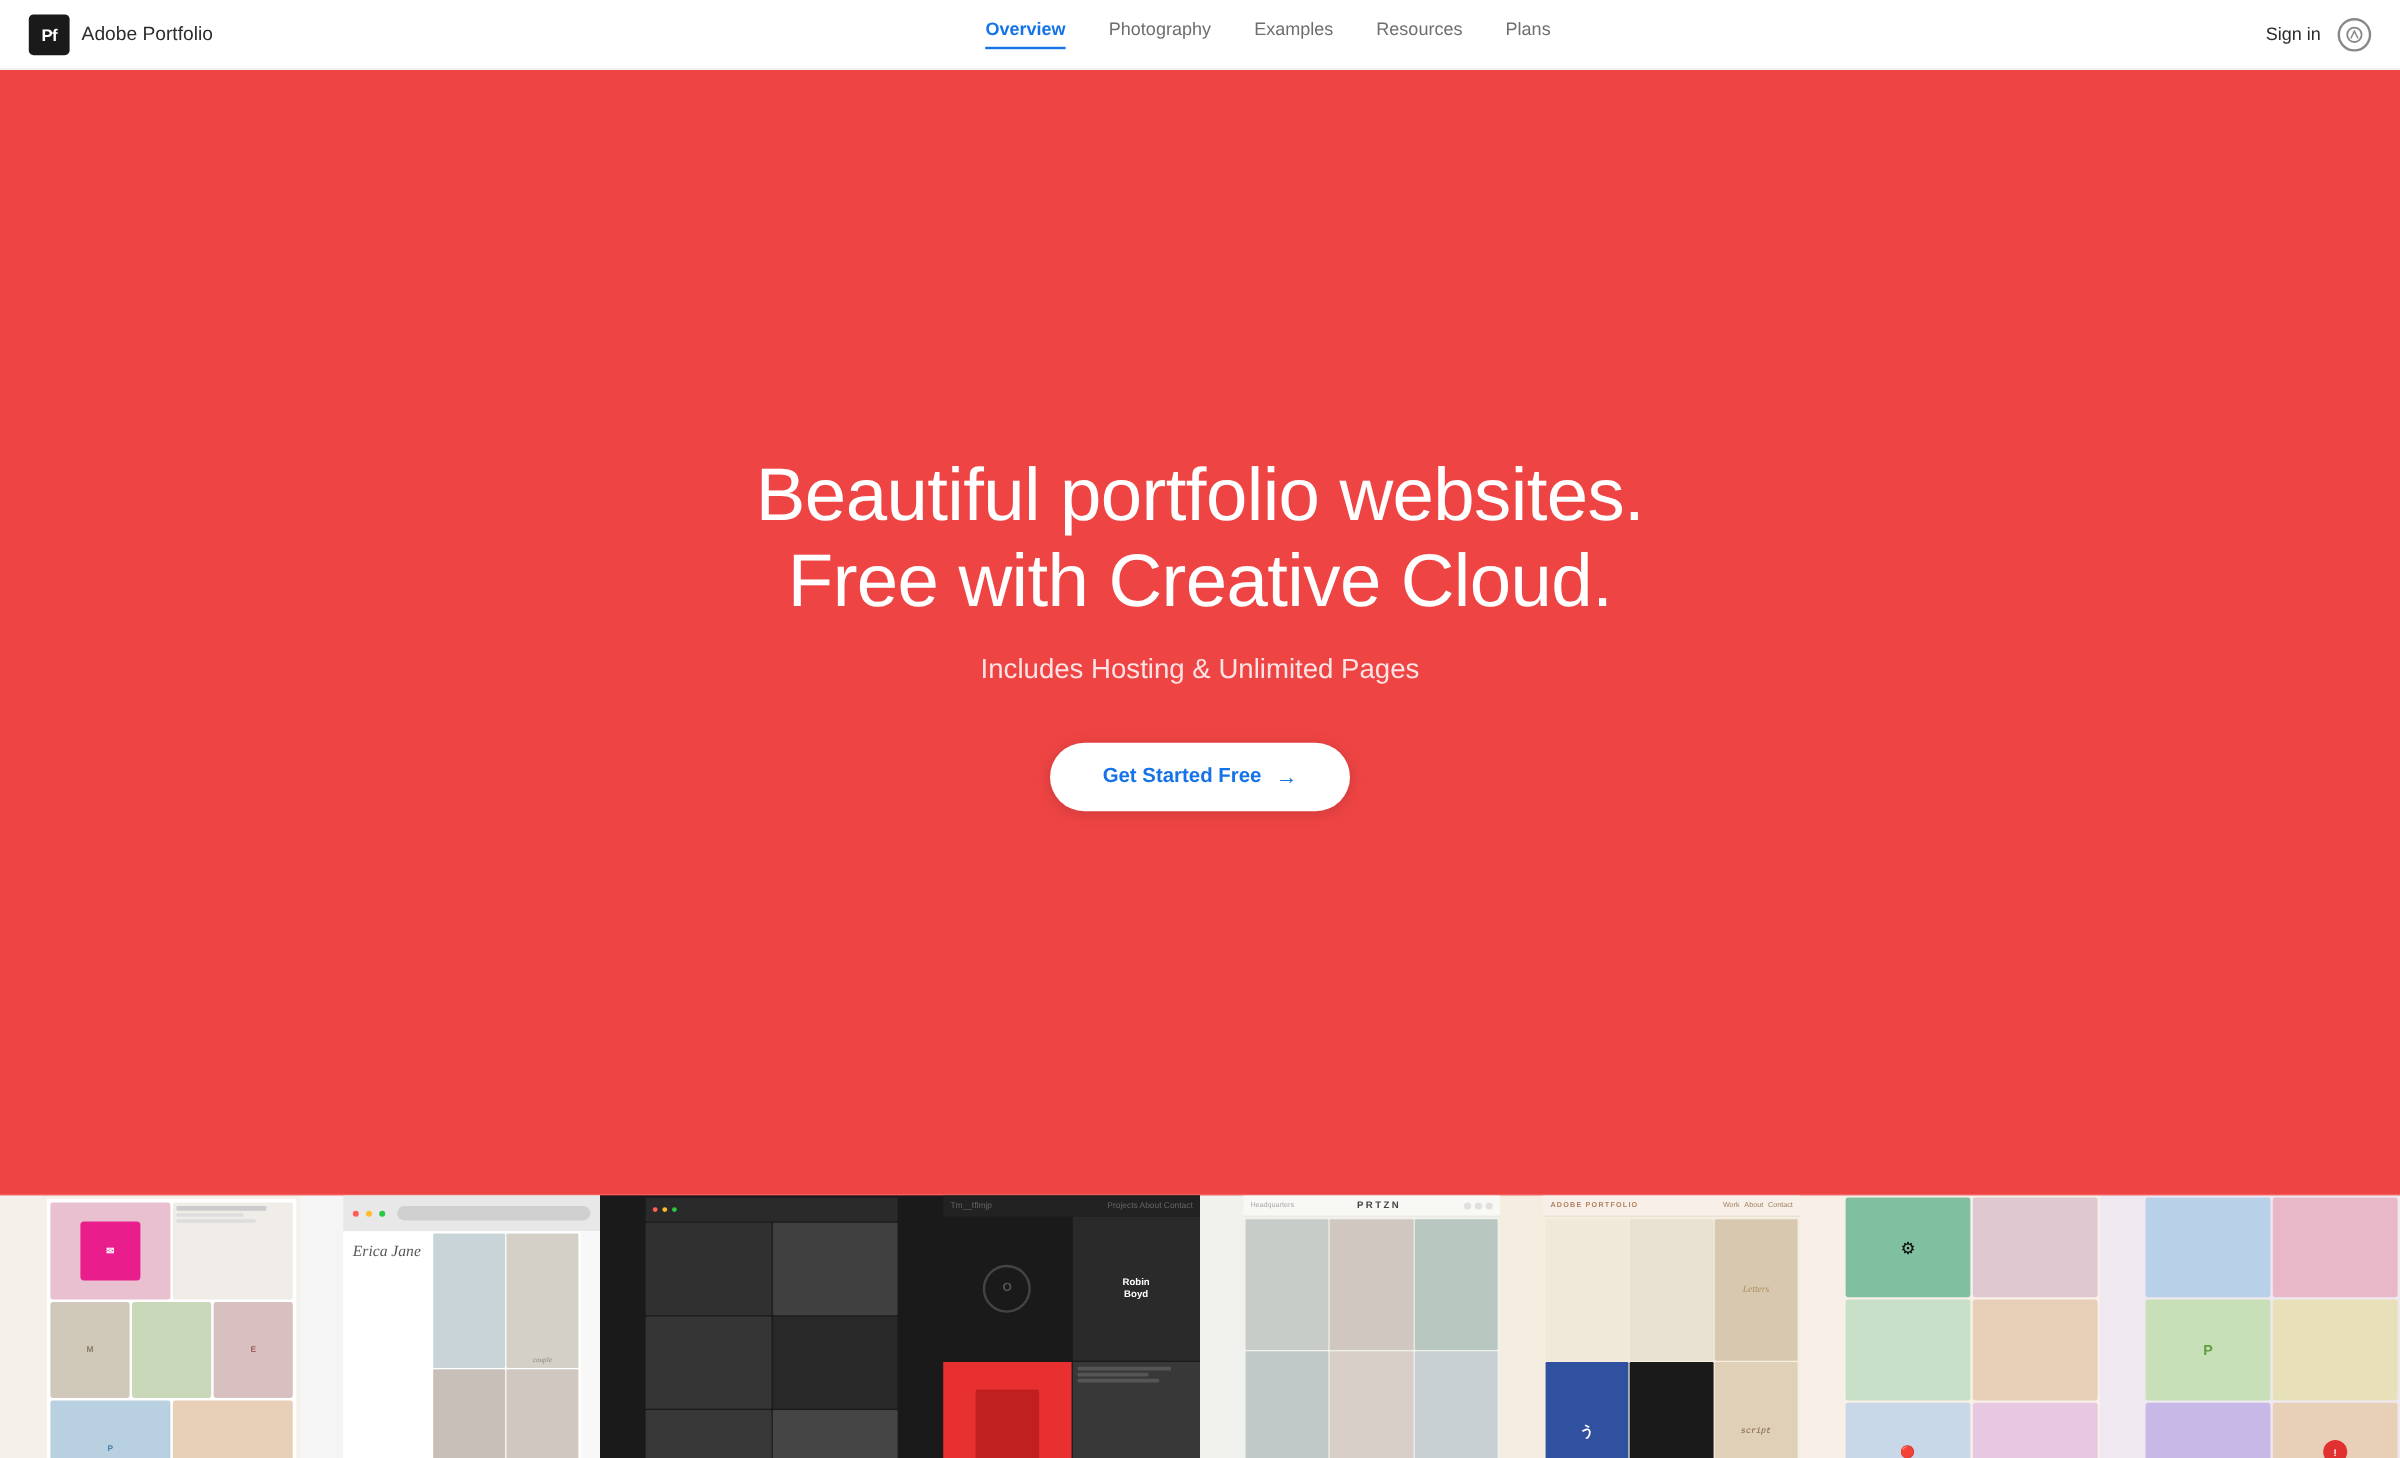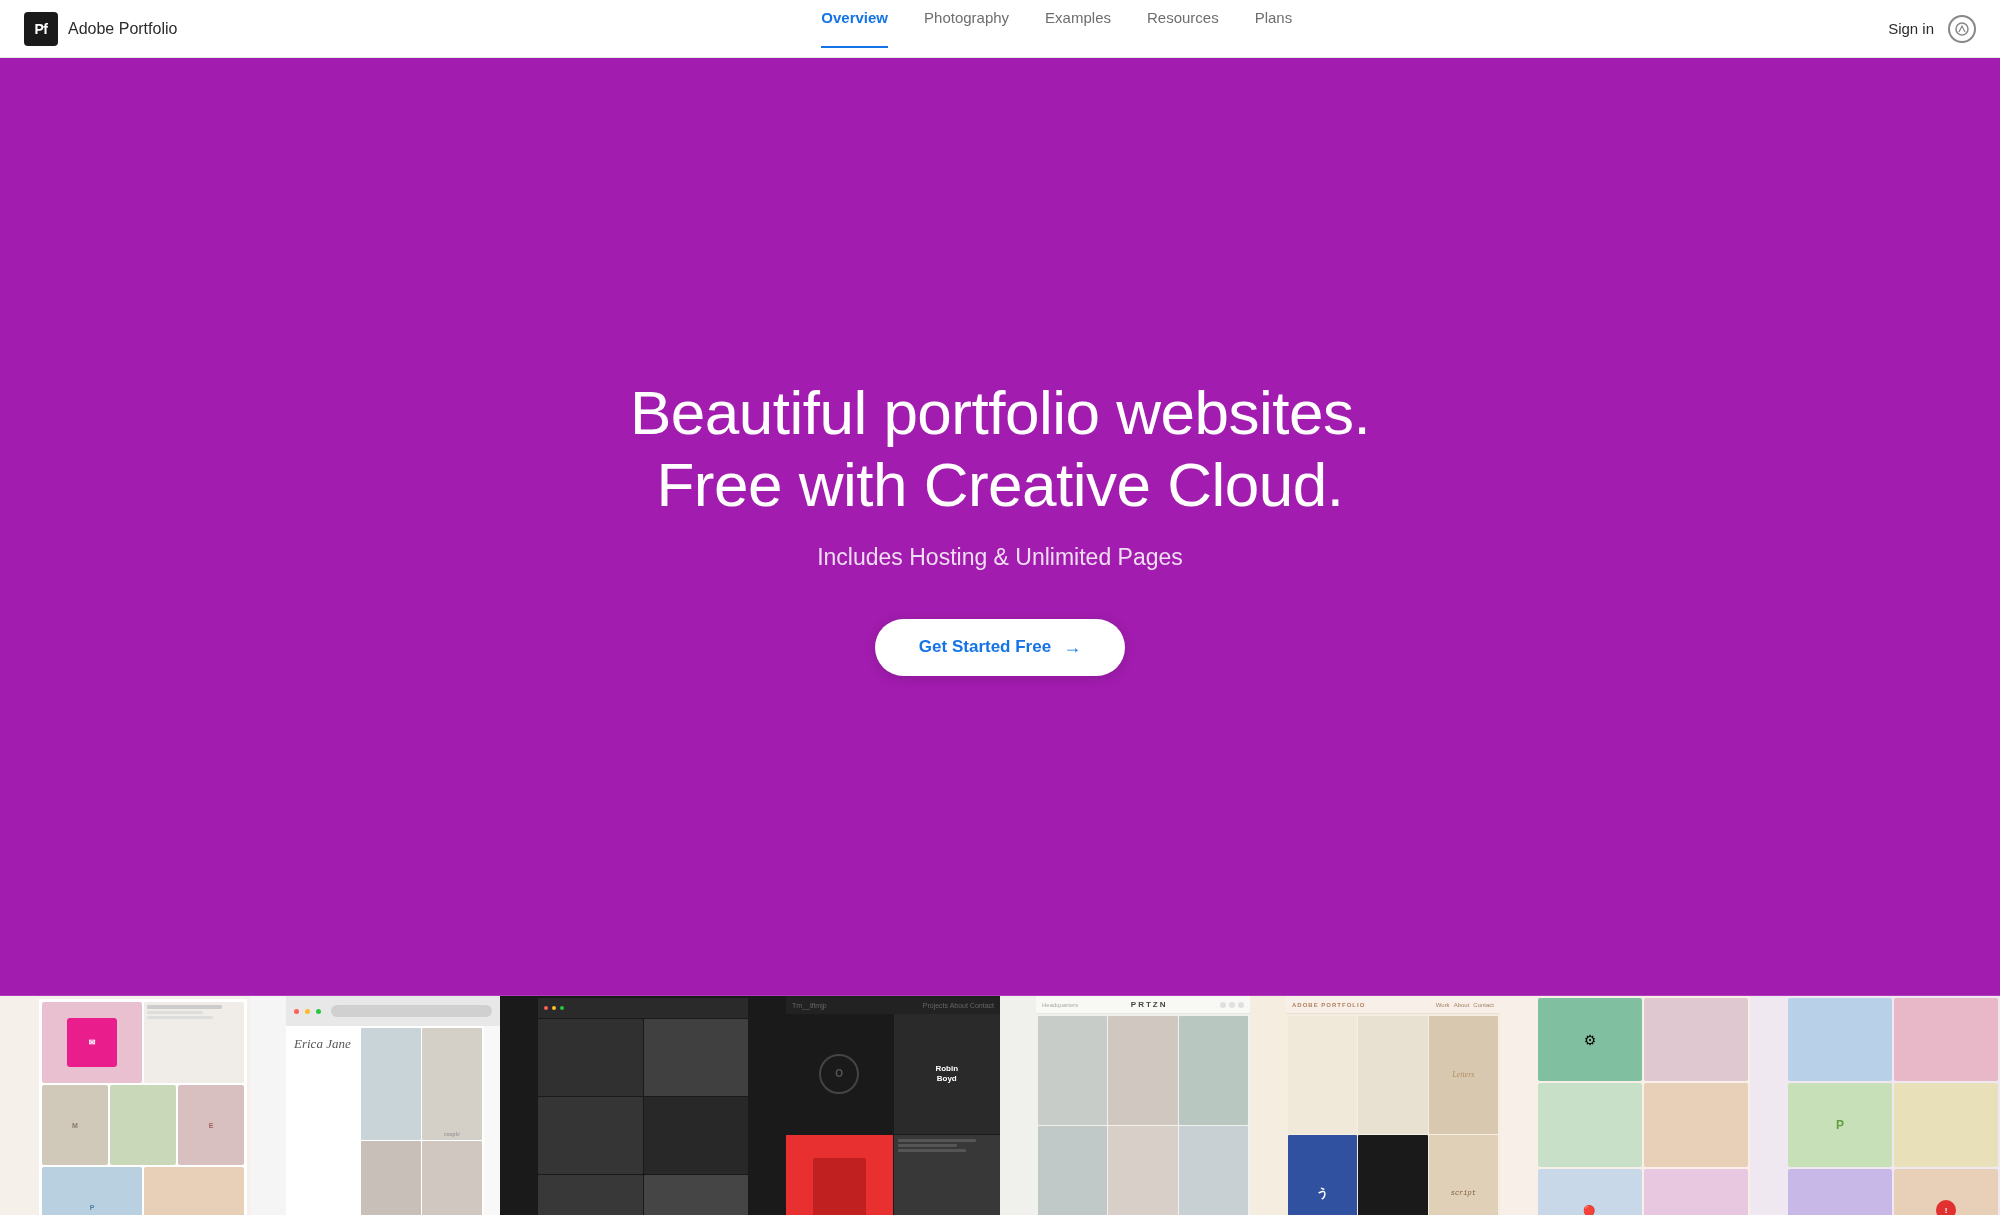--- a/index.html
+++ b/index.html
@@ -48,21 +48,21 @@
     .nav-link {
       font-size: 15px;
       color: #6e6e6e;
       text-decoration: none;
       cursor: pointer;
     }
     .nav-link.active {
       color: #1473e6;
       font-weight: 600;
       border-bottom: 2px solid #1473e6;
-      padding-bottom: 20px;
+      padding-bottom: 6px;
     }
     .nav-right {
       display: flex;
       align-items: center;
       gap: 14px;
       margin-left: auto;
     }
     .sign-in-link {
       font-size: 15px;
       color: #2c2c2c;
@@ -105,21 +105,21 @@
       box-shadow: 0 2px 12px rgba(0,0,0,0.15);
     }
     .cta-arrow {
       font-size: 18px;
     }
 
     
     .hero-wrapper {
       position: relative;
       min-height: 100vh;
-      background: #a21caf;
+      background: #ef4444;
       display: flex;
       flex-direction: column;
       align-items: center;
       justify-content: center;
       padding-top: 58px;
     }
     .hero-content {
       text-align: center;
       padding: 60px 20px 60px;
       flex: 1;

